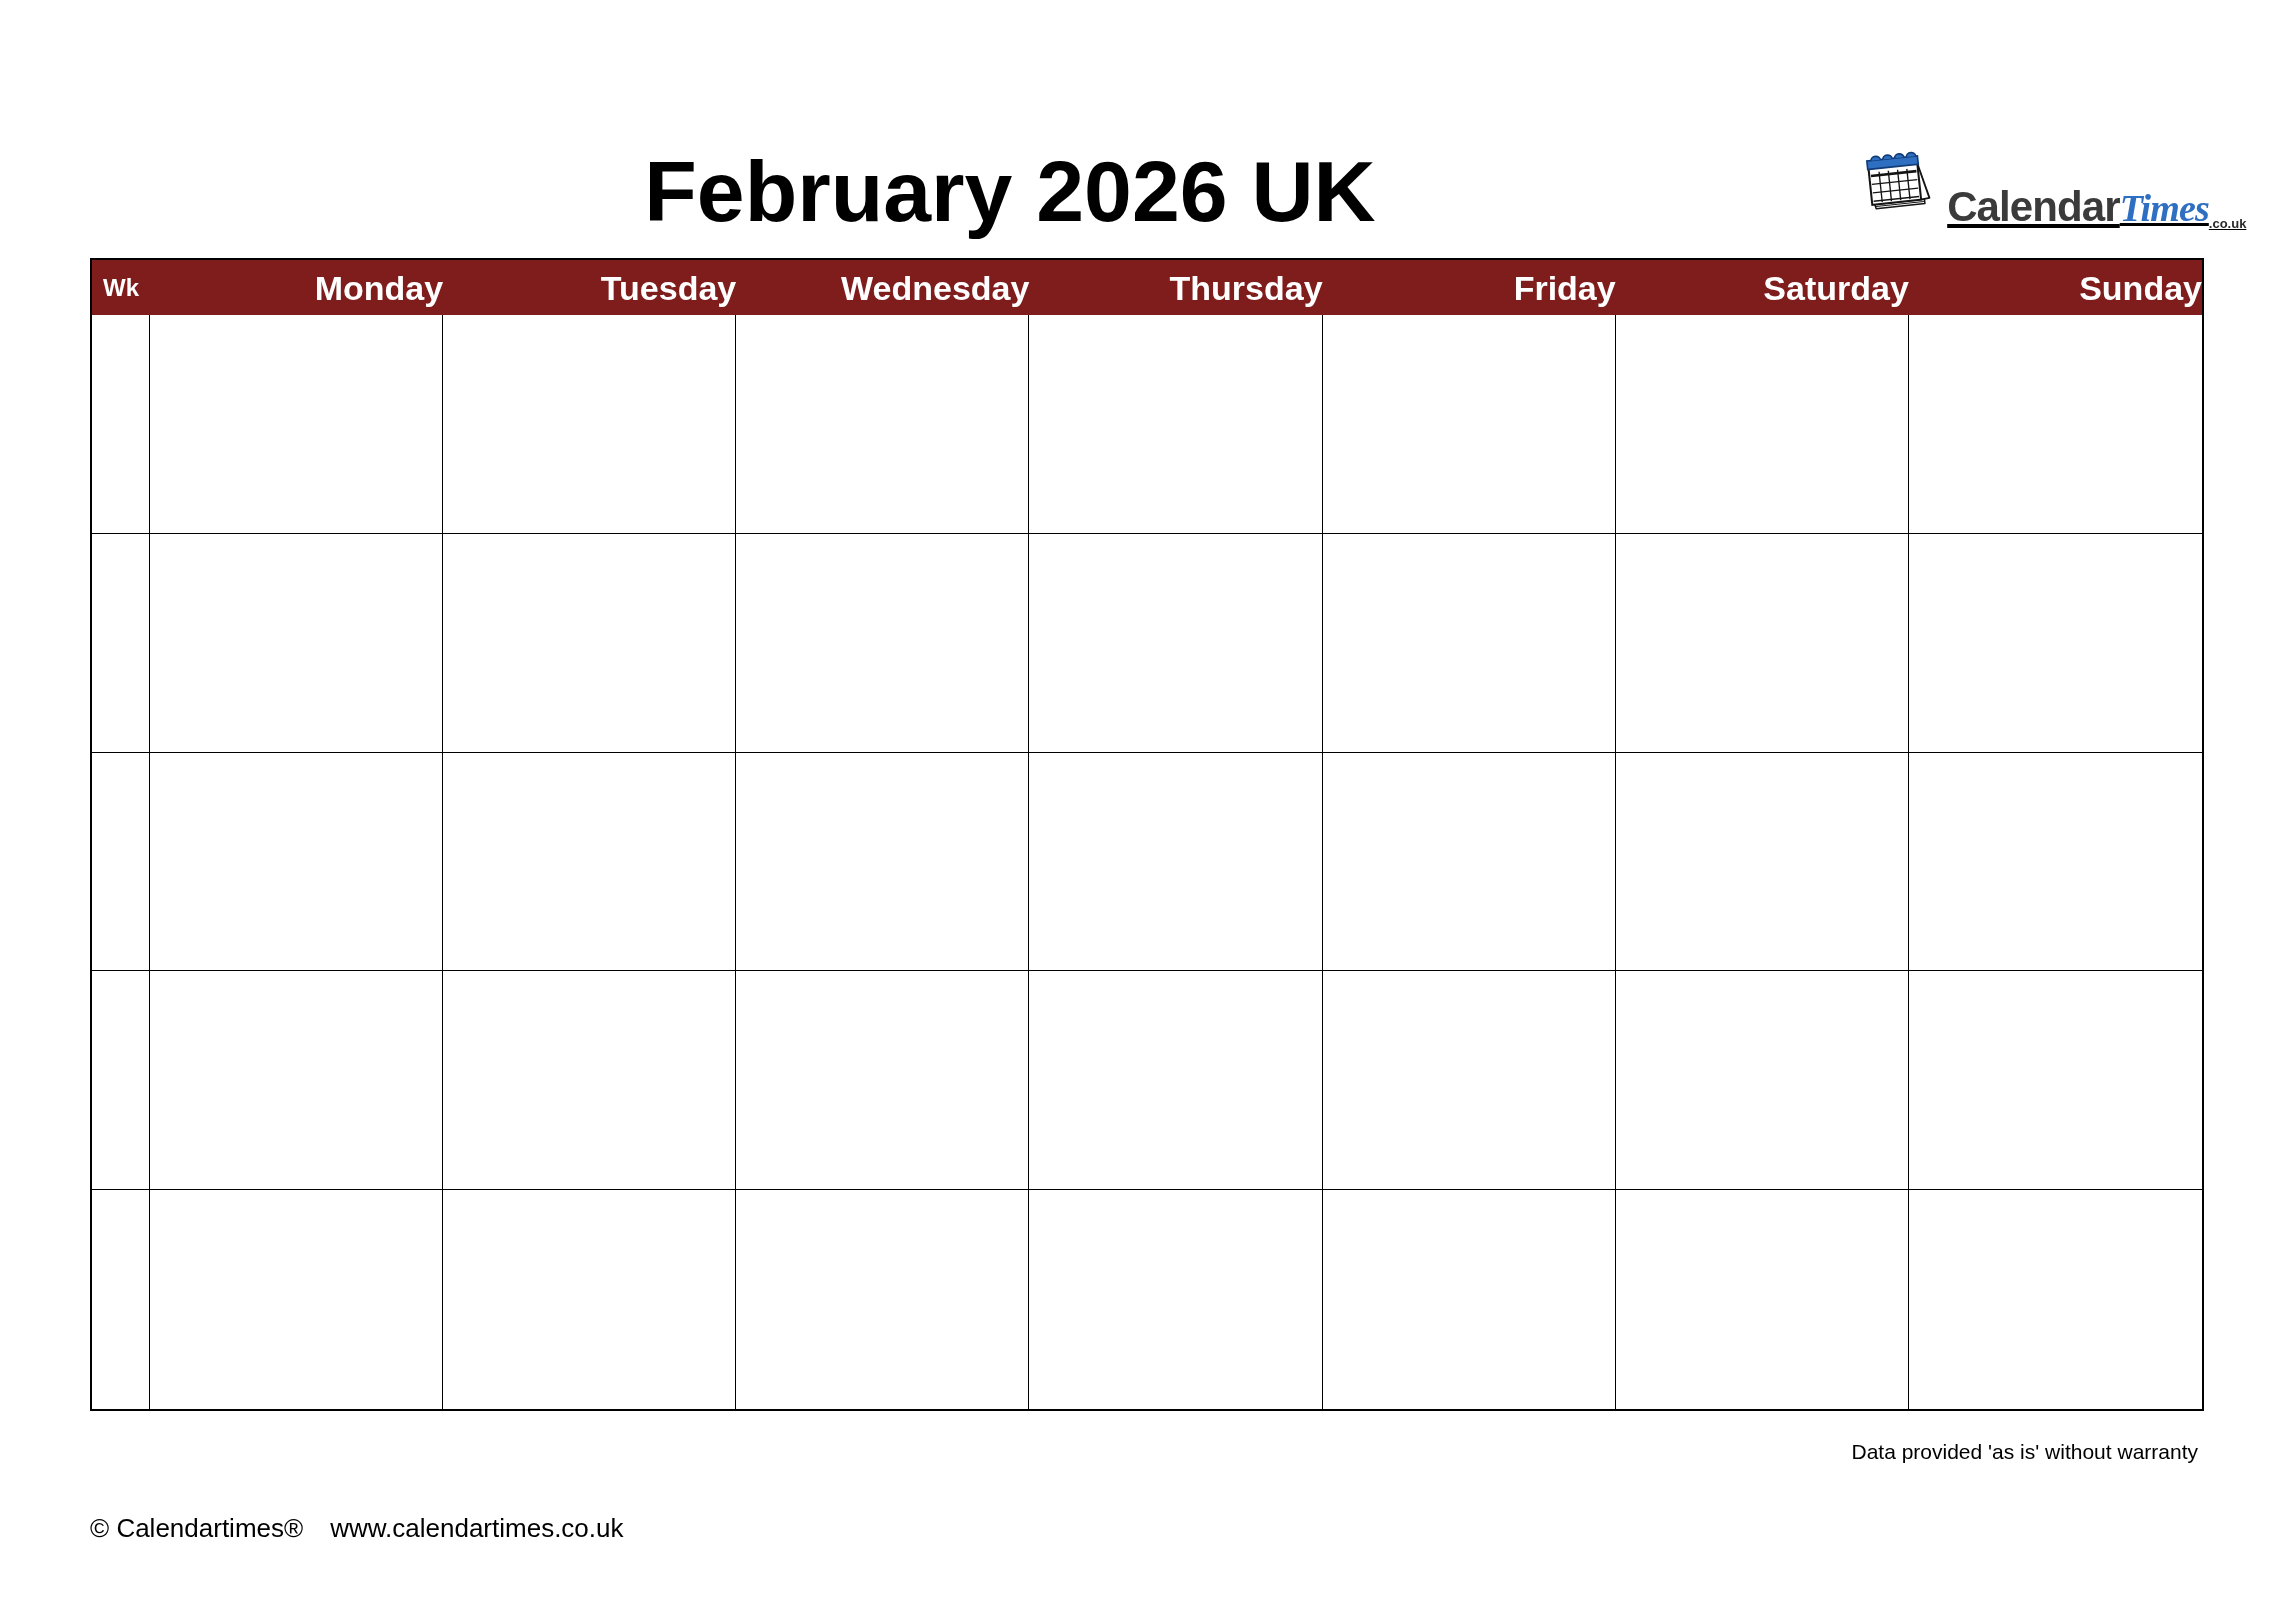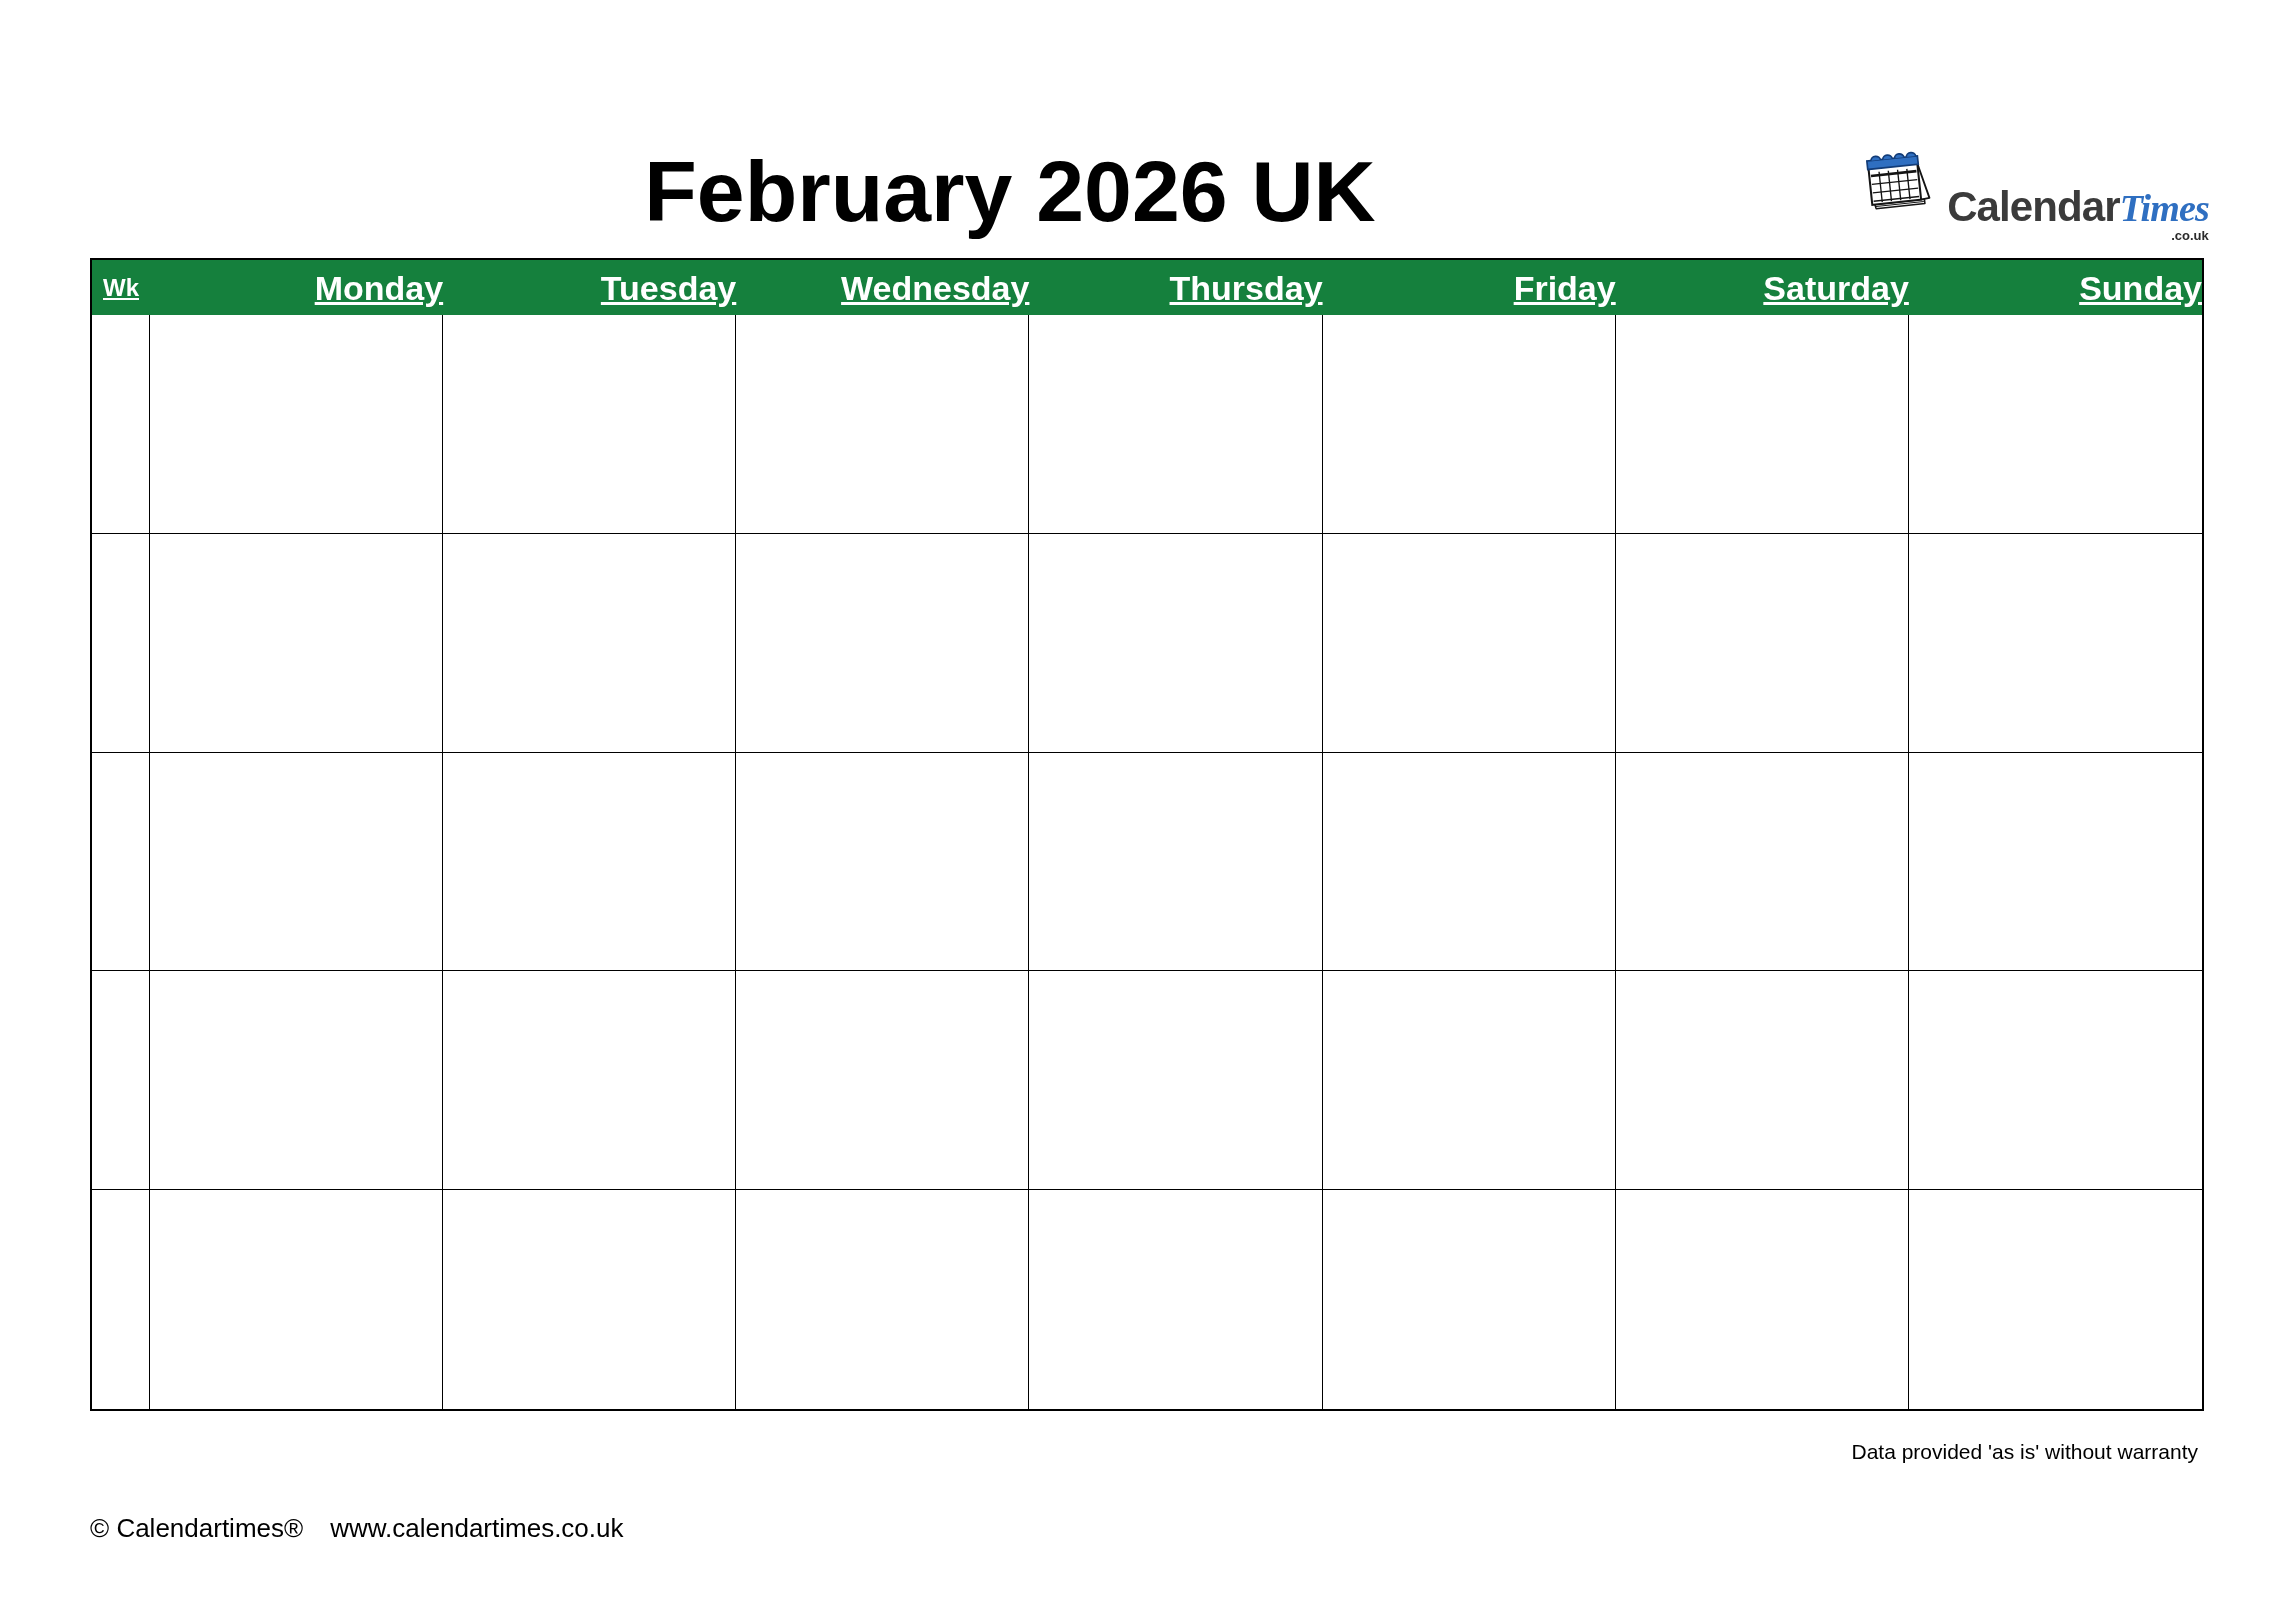--- a/index.html
+++ b/index.html
@@ -34,21 +34,21 @@
   
   .brand-logo {
     position: absolute;
     top: 150px;
     left: 1863px;
     display: flex;
     align-items: flex-start;
     gap: 7.2px;
   }
   .brand-logo .logo-icon { flex: none; }
-  .brand-text-block { display: flex; flex-direction: column; align-items: flex-end; margin-top: 7.2px; }
+  .brand-text-block { display: flex; align-items: flex-end; margin-top: 7.2px; text-decoration: underline; }
   .brand-line { display: flex; align-items: baseline; white-space: nowrap; }
   .brand-primary {
     font-size: 42px;
     font-weight: bold;
     color: #3b3b3b;
     letter-spacing: -0.9px;
   }
   .brand-secondary {
     font-family: "Liberation Serif", serif;
     font-size: 38px;
@@ -76,24 +76,23 @@
     border: 2.7px solid #000000;
     display: flex;
     flex-direction: column;
     background: #ffffff;
   }
   .header-row {
     flex: none;
     height: 55px;
     display: grid;
     grid-template-columns: 58px repeat(7, 1fr);
-    background: #15803d;
+    background: #7f1d1d;
     color: #ffffff;
     align-items: center;
-    text-decoration: underline;
   }
   .header-cell {
     text-align: right;
     font-weight: bold;
     font-size: 34px;
     line-height: 1;
   }
   .header-cell.wk {
     font-size: 24px;
     text-align: center;

